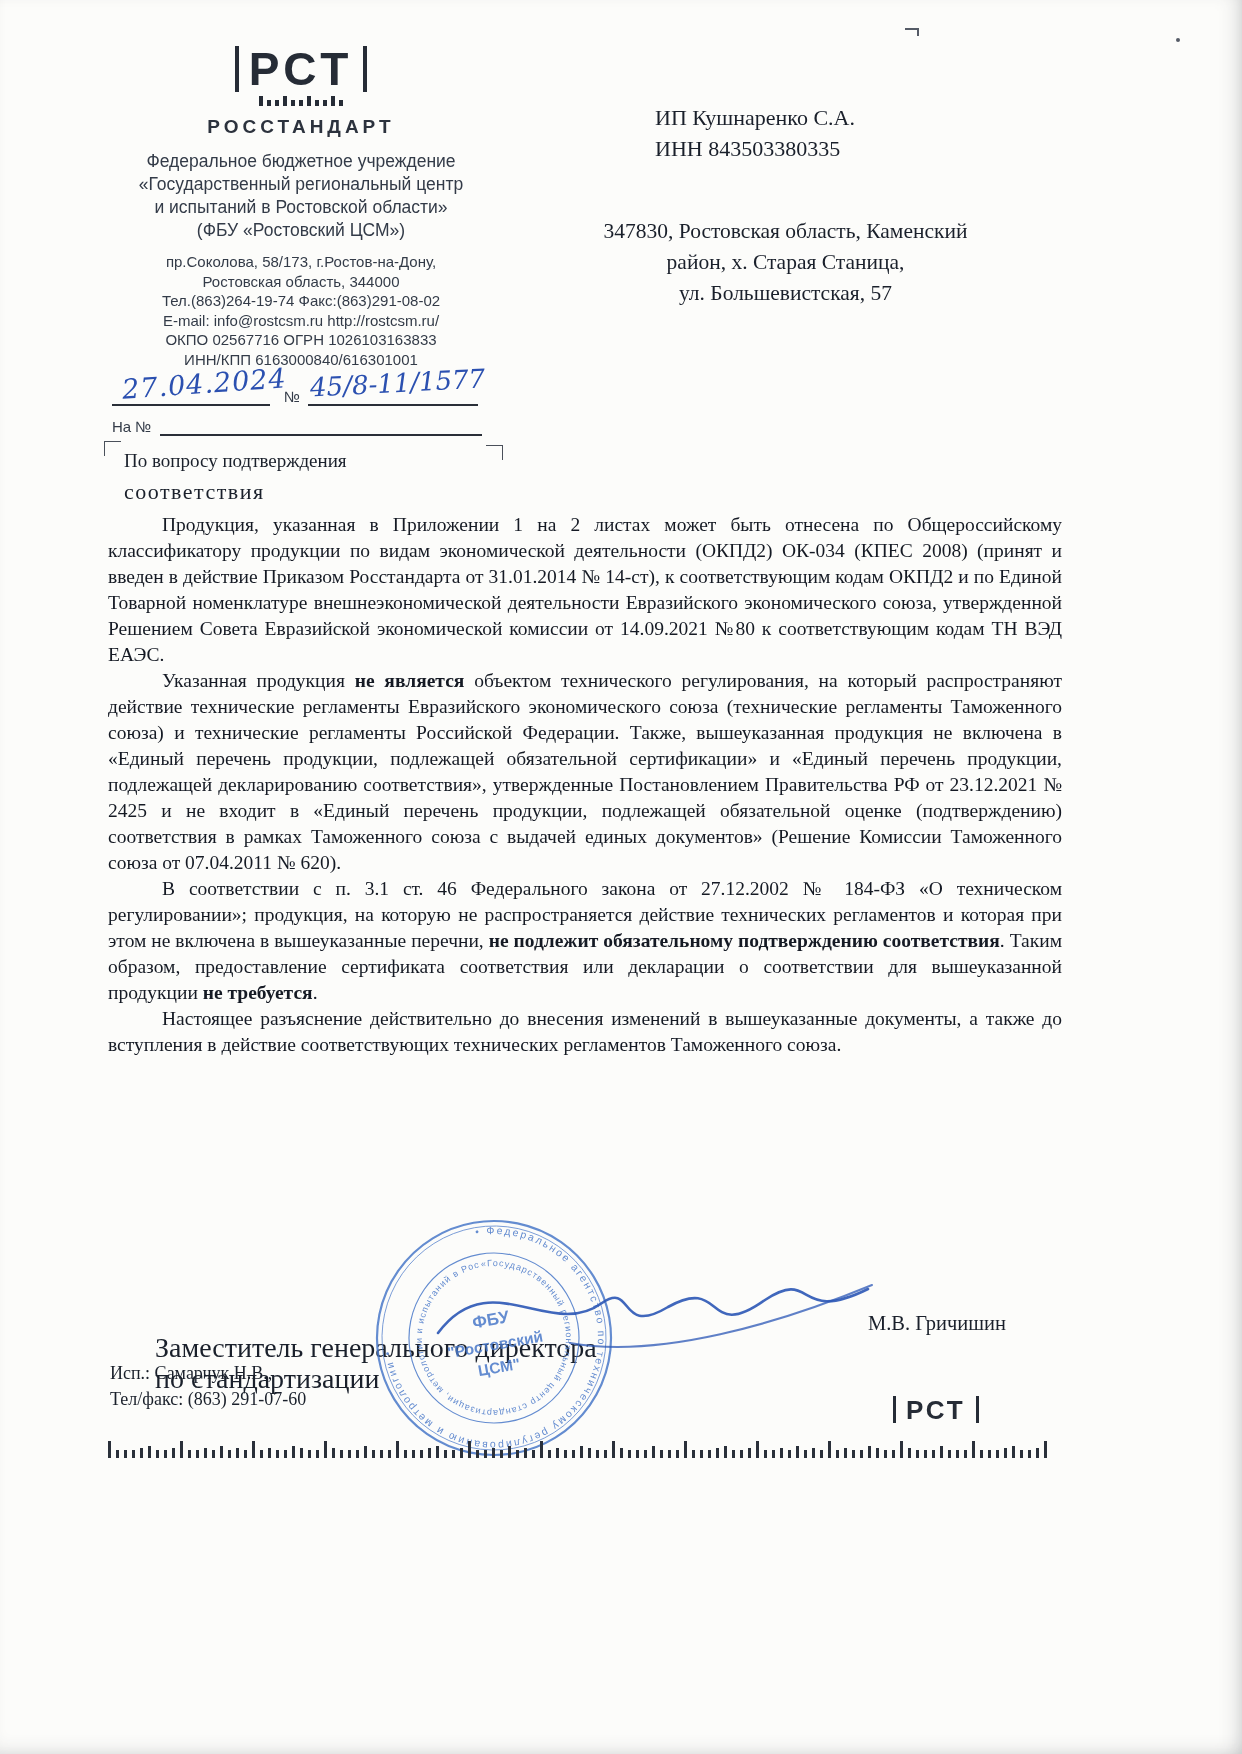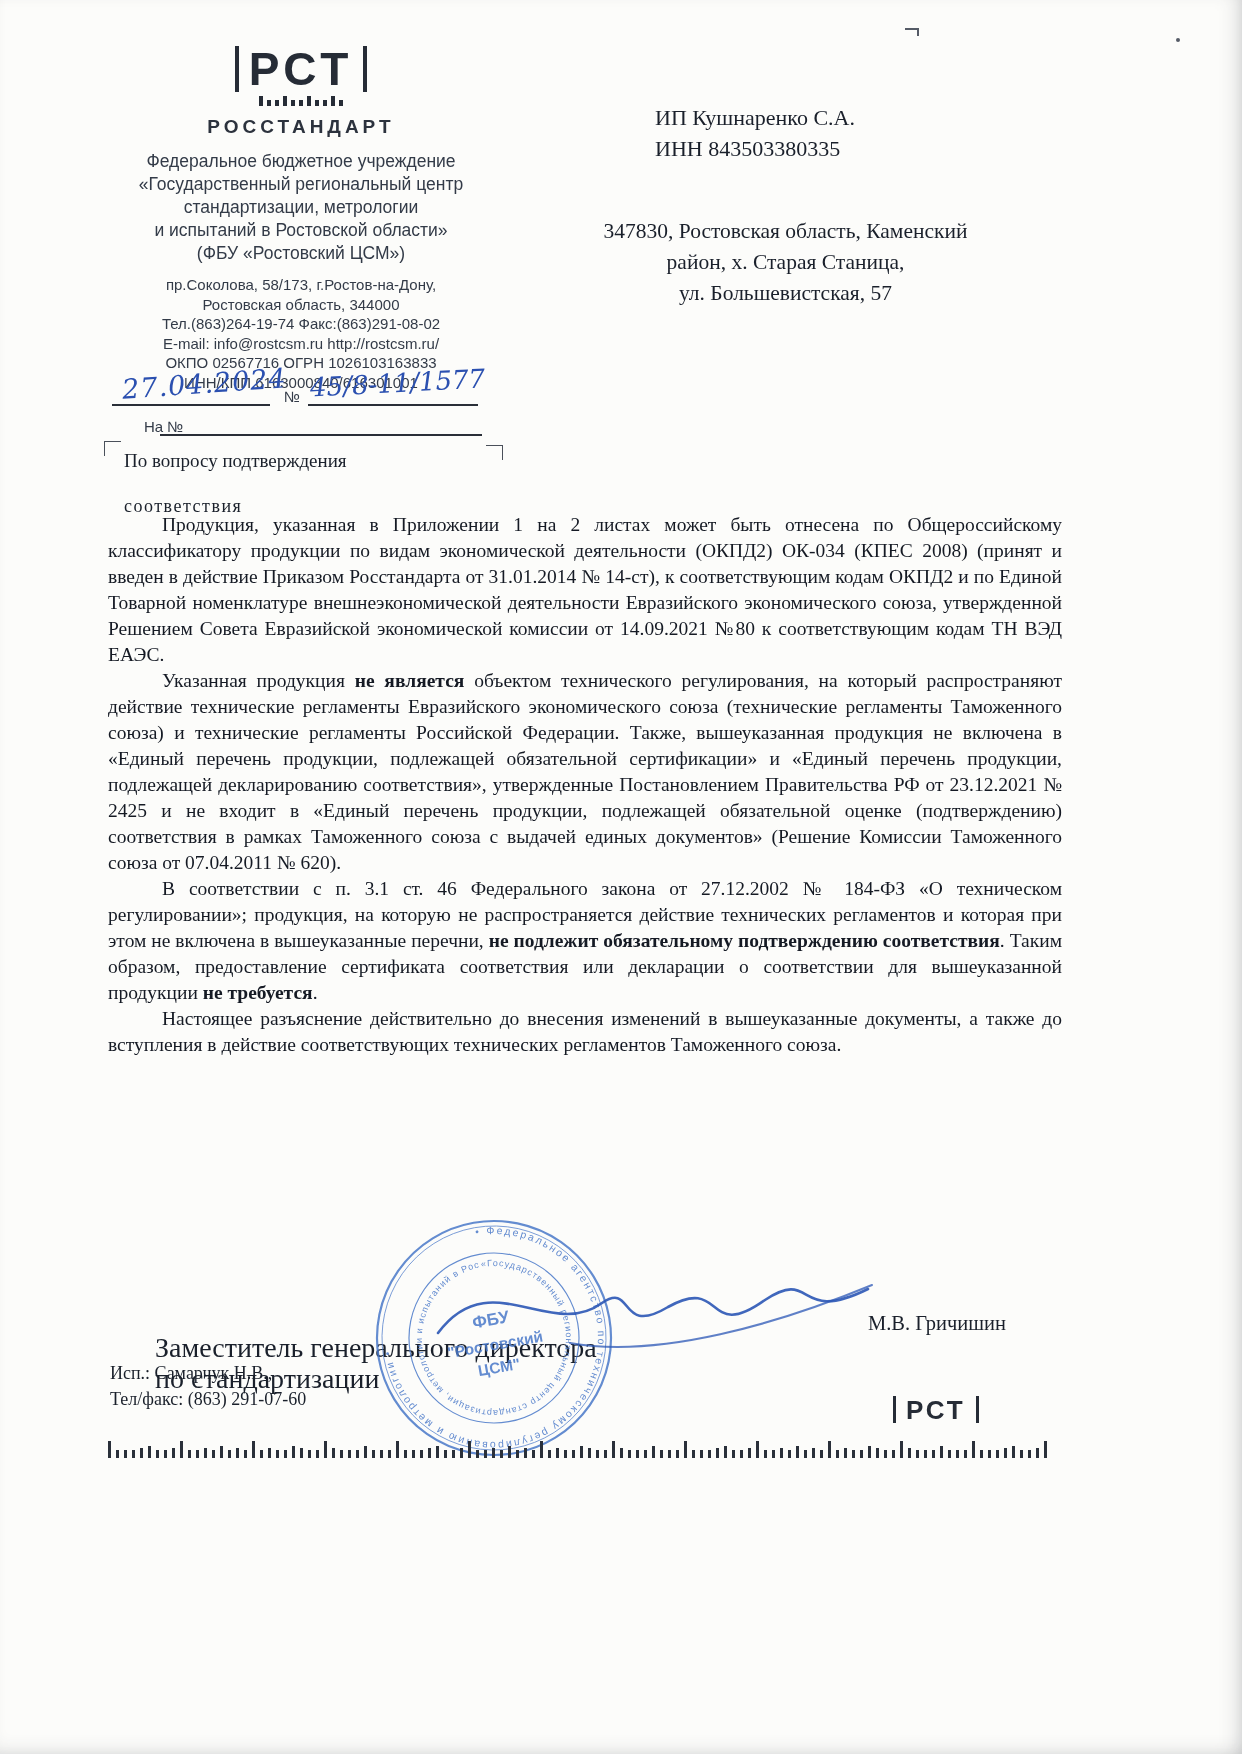--- a/index.html
+++ b/index.html
@@ -23,30 +23,30 @@
 
   
   .numline{position:absolute;left:112px;top:374px;width:410px;height:42px;}
   .hand{font-family:"DejaVu Serif",serif;font-style:italic;color:#2b50b0;}
   .hand-date{position:absolute;left:10px;top:-6px;font-size:27px;transform:rotate(-4deg);letter-spacing:1px;white-space:nowrap;}
   .u1{position:absolute;left:0;top:30px;width:158px;border-top:2px solid #2a2f38;}
   .num-label{position:absolute;left:172px;top:14px;font-size:15px;color:#333b48;}
   .u2{position:absolute;left:196px;top:30px;width:170px;border-top:2px solid #2a2f38;}
   .hand-num{position:absolute;left:198px;top:-6px;font-size:26px;transform:rotate(-3deg);white-space:nowrap;}
   .naline{position:absolute;left:112px;top:416px;width:380px;height:24px;}
-  .na-label{position:absolute;left:0;top:2px;font-size:15px;color:#333b48;margin-left:32px;}
+  .na-label{position:absolute;left:0;top:2px;font-size:15px;color:#333b48;}
   .na-u{position:absolute;left:48px;top:18px;width:322px;border-top:2px solid #2a2f38;}
 
   
   .recipient-name{position:absolute;left:655px;top:102px;font-size:22px;line-height:31px;}
   .recipient-addr{position:absolute;left:558px;top:216px;width:455px;text-align:center;font-size:21.5px;line-height:31px;}
 
   
   .subject{position:absolute;left:124px;top:449px;width:360px;font-size:19px;line-height:24px;}
-  .subject .l2{font-size:18px;letter-spacing:1.5px;margin-top:21px;}
+  .subject .l2{font-size:22px;letter-spacing:1.5px;margin-top:7px;}
   .corner{position:absolute;width:16px;height:14px;border-top:1.5px solid #4a505a;}
   .corner.left{left:-20px;top:-8px;border-left:1.5px solid #4a505a;}
   .corner.right{left:362px;top:-4px;border-right:1.5px solid #4a505a;}
 
   
   .bodytext{position:absolute;left:108px;top:512px;width:954px;font-size:19.5px;line-height:26px;text-align:justify;color:#151a24;}
   .bodytext p{margin:0;text-indent:54px;}
   .b{font-weight:bold;}
 
   
@@ -92,21 +92,20 @@
         <span style="height: 10px;"></span>
         <span style="height: 6px;"></span>
         <span style="height: 6px;"></span>
         <span style="height: 10px;"></span>
         <span style="height: 6px;"></span>
       </div>
     <div class="brand">РОССТАНДАРТ</div>
     <div class="org">
         <div>Федеральное бюджетное учреждение</div>
         <div>«Государственный региональный центр</div>
-        <div>стандартизации, метрологии</div>
         <div>и испытаний в Ростовской области»</div>
         <div>(ФБУ «Ростовский ЦСМ»)</div>
       </div>
     <div class="contacts">
         <div>пр.Соколова, 58/173, г.Ростов-на-Дону,</div>
         <div>Ростовская область, 344000</div>
         <div>Тел.(863)264-19-74 Факс:(863)291-08-02</div>
         <div>E-mail: info@rostcsm.ru  http://rostcsm.ru/</div>
         <div>ОКПО 02567716  ОГРН 1026103163833</div>
         <div>ИНН/КПП 6163000840/616301001</div>

